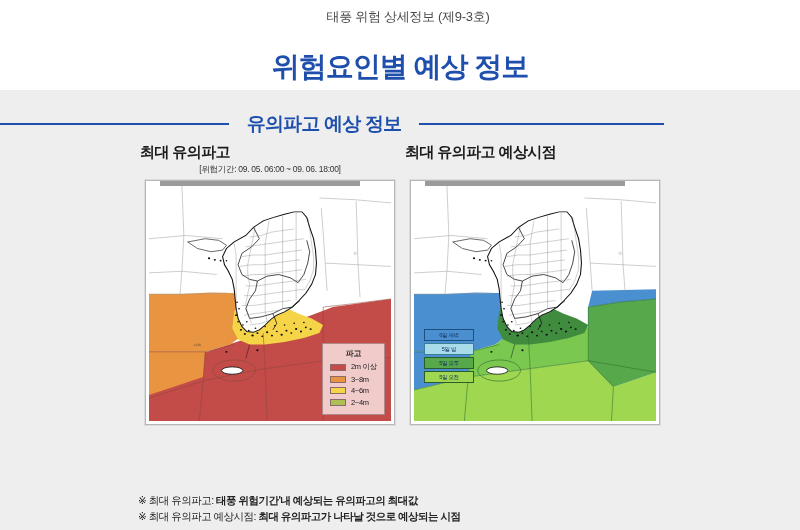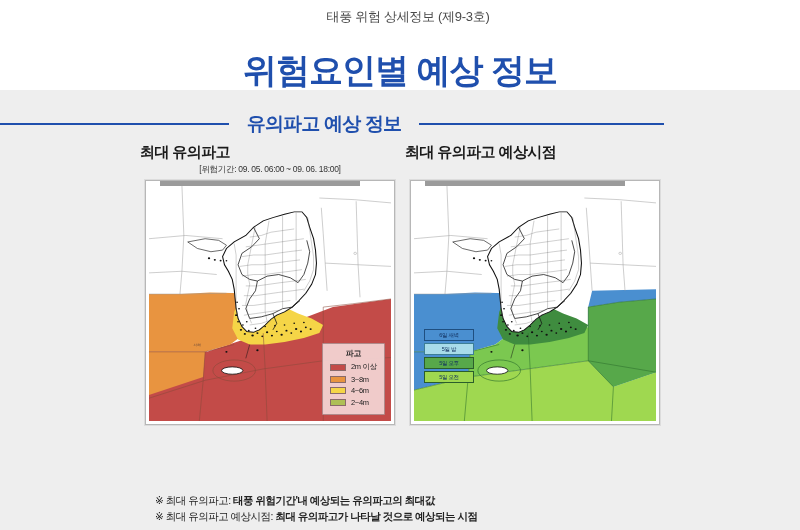--- a/index.html
+++ b/index.html
@@ -12,21 +12,21 @@
   }
   .page { position: relative; width: 800px; height: 530px; background:#fff; }
 
   
   .doc-subtitle {
     position:absolute; top:8px; left:0; width:800px;
     text-align:center; font-size:13px; color:#4a4a4a; letter-spacing:-0.3px;margin-left:8px;
   }
   .doc-title {
     position:absolute; top:48px; left:0; width:800px;
-    text-align:center; font-size:34px; font-weight:bold;
+    text-align:center; font-size:28px; font-weight:bold;
     color:#1f4fad; letter-spacing:-1px;
   }
 
   
   .panel {
     position:absolute; top:90px; left:0; width:800px; height:440px;
     background:#eeeeee;
   }
 
   
@@ -91,21 +91,21 @@
   }
   .time-legend .tl-row {
     width:50px; height:12px; border:1px solid #2b5e2b;
     display:flex; align-items:center; justify-content:center;
   }
   .time-legend .tl-lb {
     font-size:5.5px; color:#12305e; letter-spacing:-0.3px; white-space:nowrap;
   }
 
   
-  .notes { position:absolute; top:492px; left:155px; width:620px; }
+  .notes { position:absolute; top:492px; left:138px; width:620px; }
   .note { font-size:10.5px; color:#222; letter-spacing:-0.5px; line-height:16px; white-space:nowrap; }
   .note b { font-weight:bold; }
 </style>
 </head>
 <body>
 
 <div class="page">
 
   <div class="doc-subtitle">태풍 위험 상세정보 (제9-3호)</div>
   <div class="doc-title">위험요인별 예상 정보</div>

